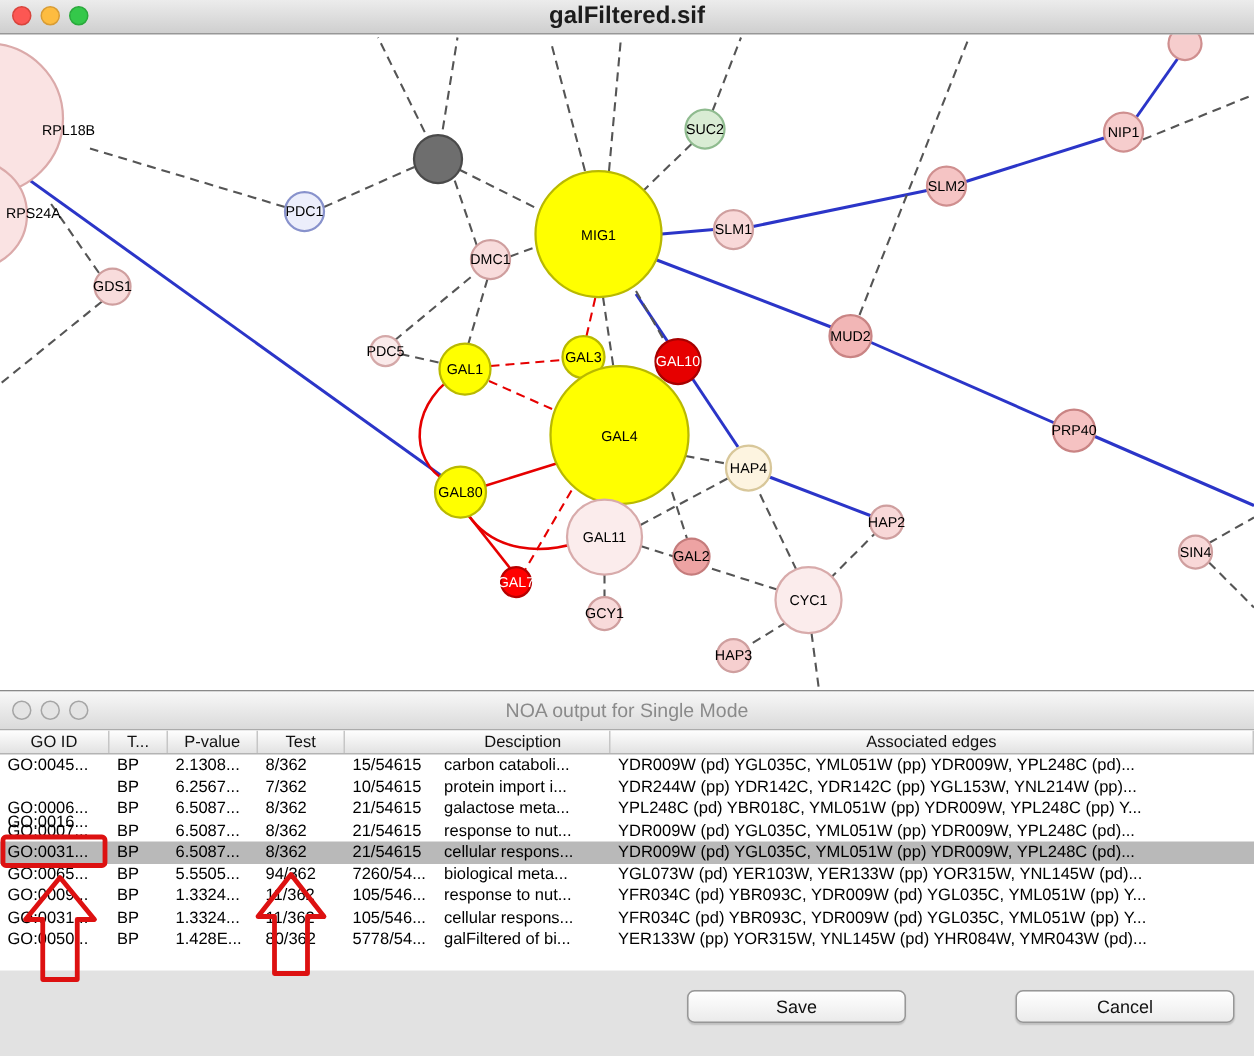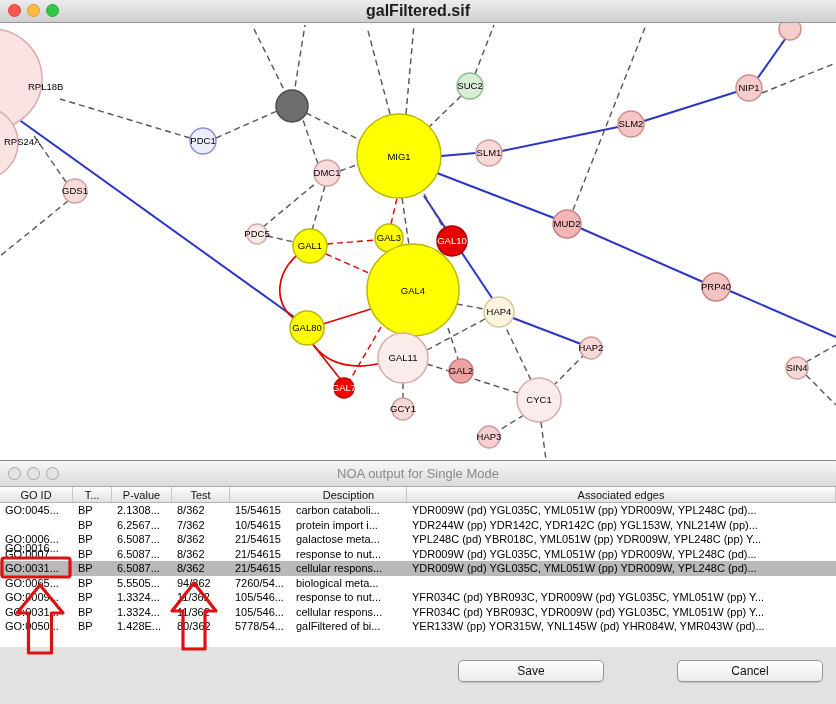--- a/index.html
+++ b/index.html
@@ -246,20 +246,21 @@
           <div class="td" style="width: 116px;">cellular respons...</div>
           <div class="td" style="width: 429px;">YDR009W (pd) YGL035C, YML051W (pp) YDR009W, YPL248C (pd)...</div>
         </div>
         <div class="trow">
           <div class="td" style="width: 73px;">GO:0065...</div>
           <div class="td" style="width: 39px;">BP</div>
           <div class="td" style="width: 60px;">5.5505...</div>
           <div class="td" style="width: 58px;">94/362</div>
           <div class="td" style="width: 61px;">7260/54...</div>
           <div class="td" style="width: 116px;">biological meta...</div>
+          <div class="td" style="width: 429px;">YGL073W (pd) YER103W, YER133W (pp) YOR315W, YNL145W (pd)...</div>
         </div>
         <div class="trow">
           <div class="td" style="width: 73px;">GO:0009...</div>
           <div class="td" style="width: 39px;">BP</div>
           <div class="td" style="width: 60px;">1.3324...</div>
           <div class="td" style="width: 58px;">11/362</div>
           <div class="td" style="width: 61px;">105/546...</div>
           <div class="td" style="width: 116px;">response to nut...</div>
           <div class="td" style="width: 429px;">YFR034C (pd) YBR093C, YDR009W (pd) YGL035C, YML051W (pp) Y...</div>
         </div>

